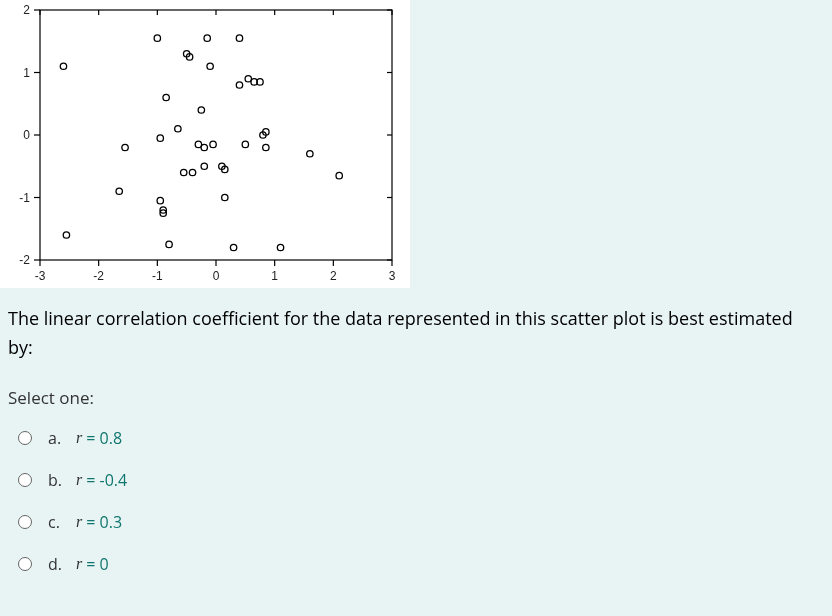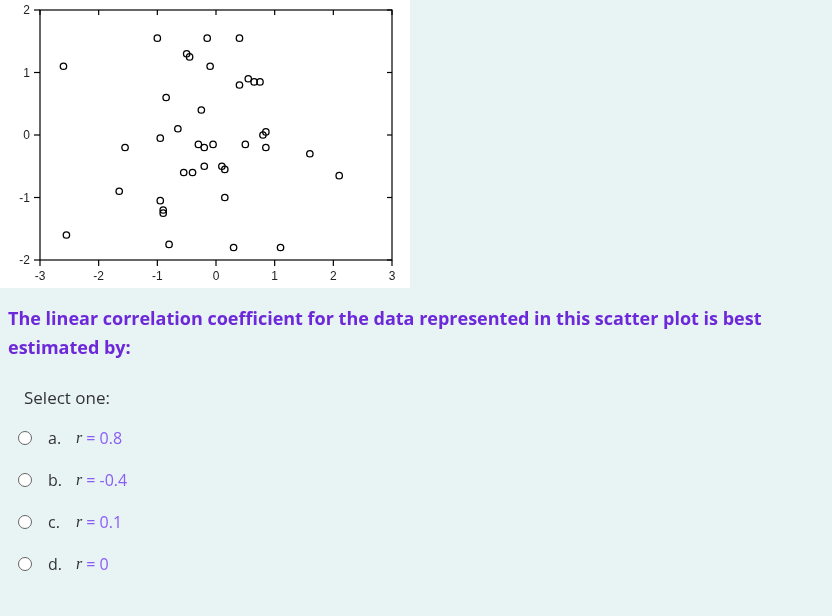--- a/index.html
+++ b/index.html
@@ -20,29 +20,29 @@
       width: 410px;
       height: 288px;
       position: relative;
       margin: 0 0 8px 0;
     }
     .chart-svg {
       display: block;
     }
     .question-text {
       font-size: 18px;
-      font-weight: 700;
-      color: #6d28d9;
+      font-weight: 400;
+      color: #000000;
       line-height: 1.6;
       padding: 8px 12px 0 8px;
     }
     .select-one {
       font-size: 17px;
       color: #333;
-      padding: 24px 0 8px 24px;
+      padding: 24px 0 8px 8px;
     }
     .options {
       padding: 0 0 0 18px;
     }
     .option-row {
       display: flex;
       align-items: center;
       padding: 10px 0;
     }
     .radio {
@@ -62,21 +62,21 @@
     }
     .opt-var {
       font-style: italic;
       font-family: "Times New Roman", serif;
       font-size: 16px;
       color: #333;
       margin-right: 4px;
     }
     .opt-rest {
       font-size: 16px;
-      color: #8b5cf6;
+      color: #0f766e;
     }
   </style>
 </head>
 <body>
 
 <div class="chart-wrapper">
   <svg class="chart-svg" id="scatter-svg" width="410" height="288">
       <rect x="40" y="10" width="352" height="250" fill="none" stroke="#000" stroke-width="1.2"></rect>
       <line x1="40" y1="260" x2="40" y2="266" stroke="#000" stroke-width="1.2"></line>
       <line x1="40" y1="10" x2="40" y2="15" stroke="#000" stroke-width="1.2"></line>
@@ -170,21 +170,21 @@
     <div class="option-row">
       <div class="radio"></div>
       <span class="opt-letter">b.</span>
       <span class="opt-var">r</span>
       <span class="opt-rest"> = -0.4</span>
     </div>
     <div class="option-row">
       <div class="radio"></div>
       <span class="opt-letter">c.</span>
       <span class="opt-var">r</span>
-      <span class="opt-rest"> = 0.1</span>
+      <span class="opt-rest"> = 0.3</span>
     </div>
     <div class="option-row">
       <div class="radio"></div>
       <span class="opt-letter">d.</span>
       <span class="opt-var">r</span>
       <span class="opt-rest"> = 0</span>
     </div>
   </div>
 
 </body></html>

